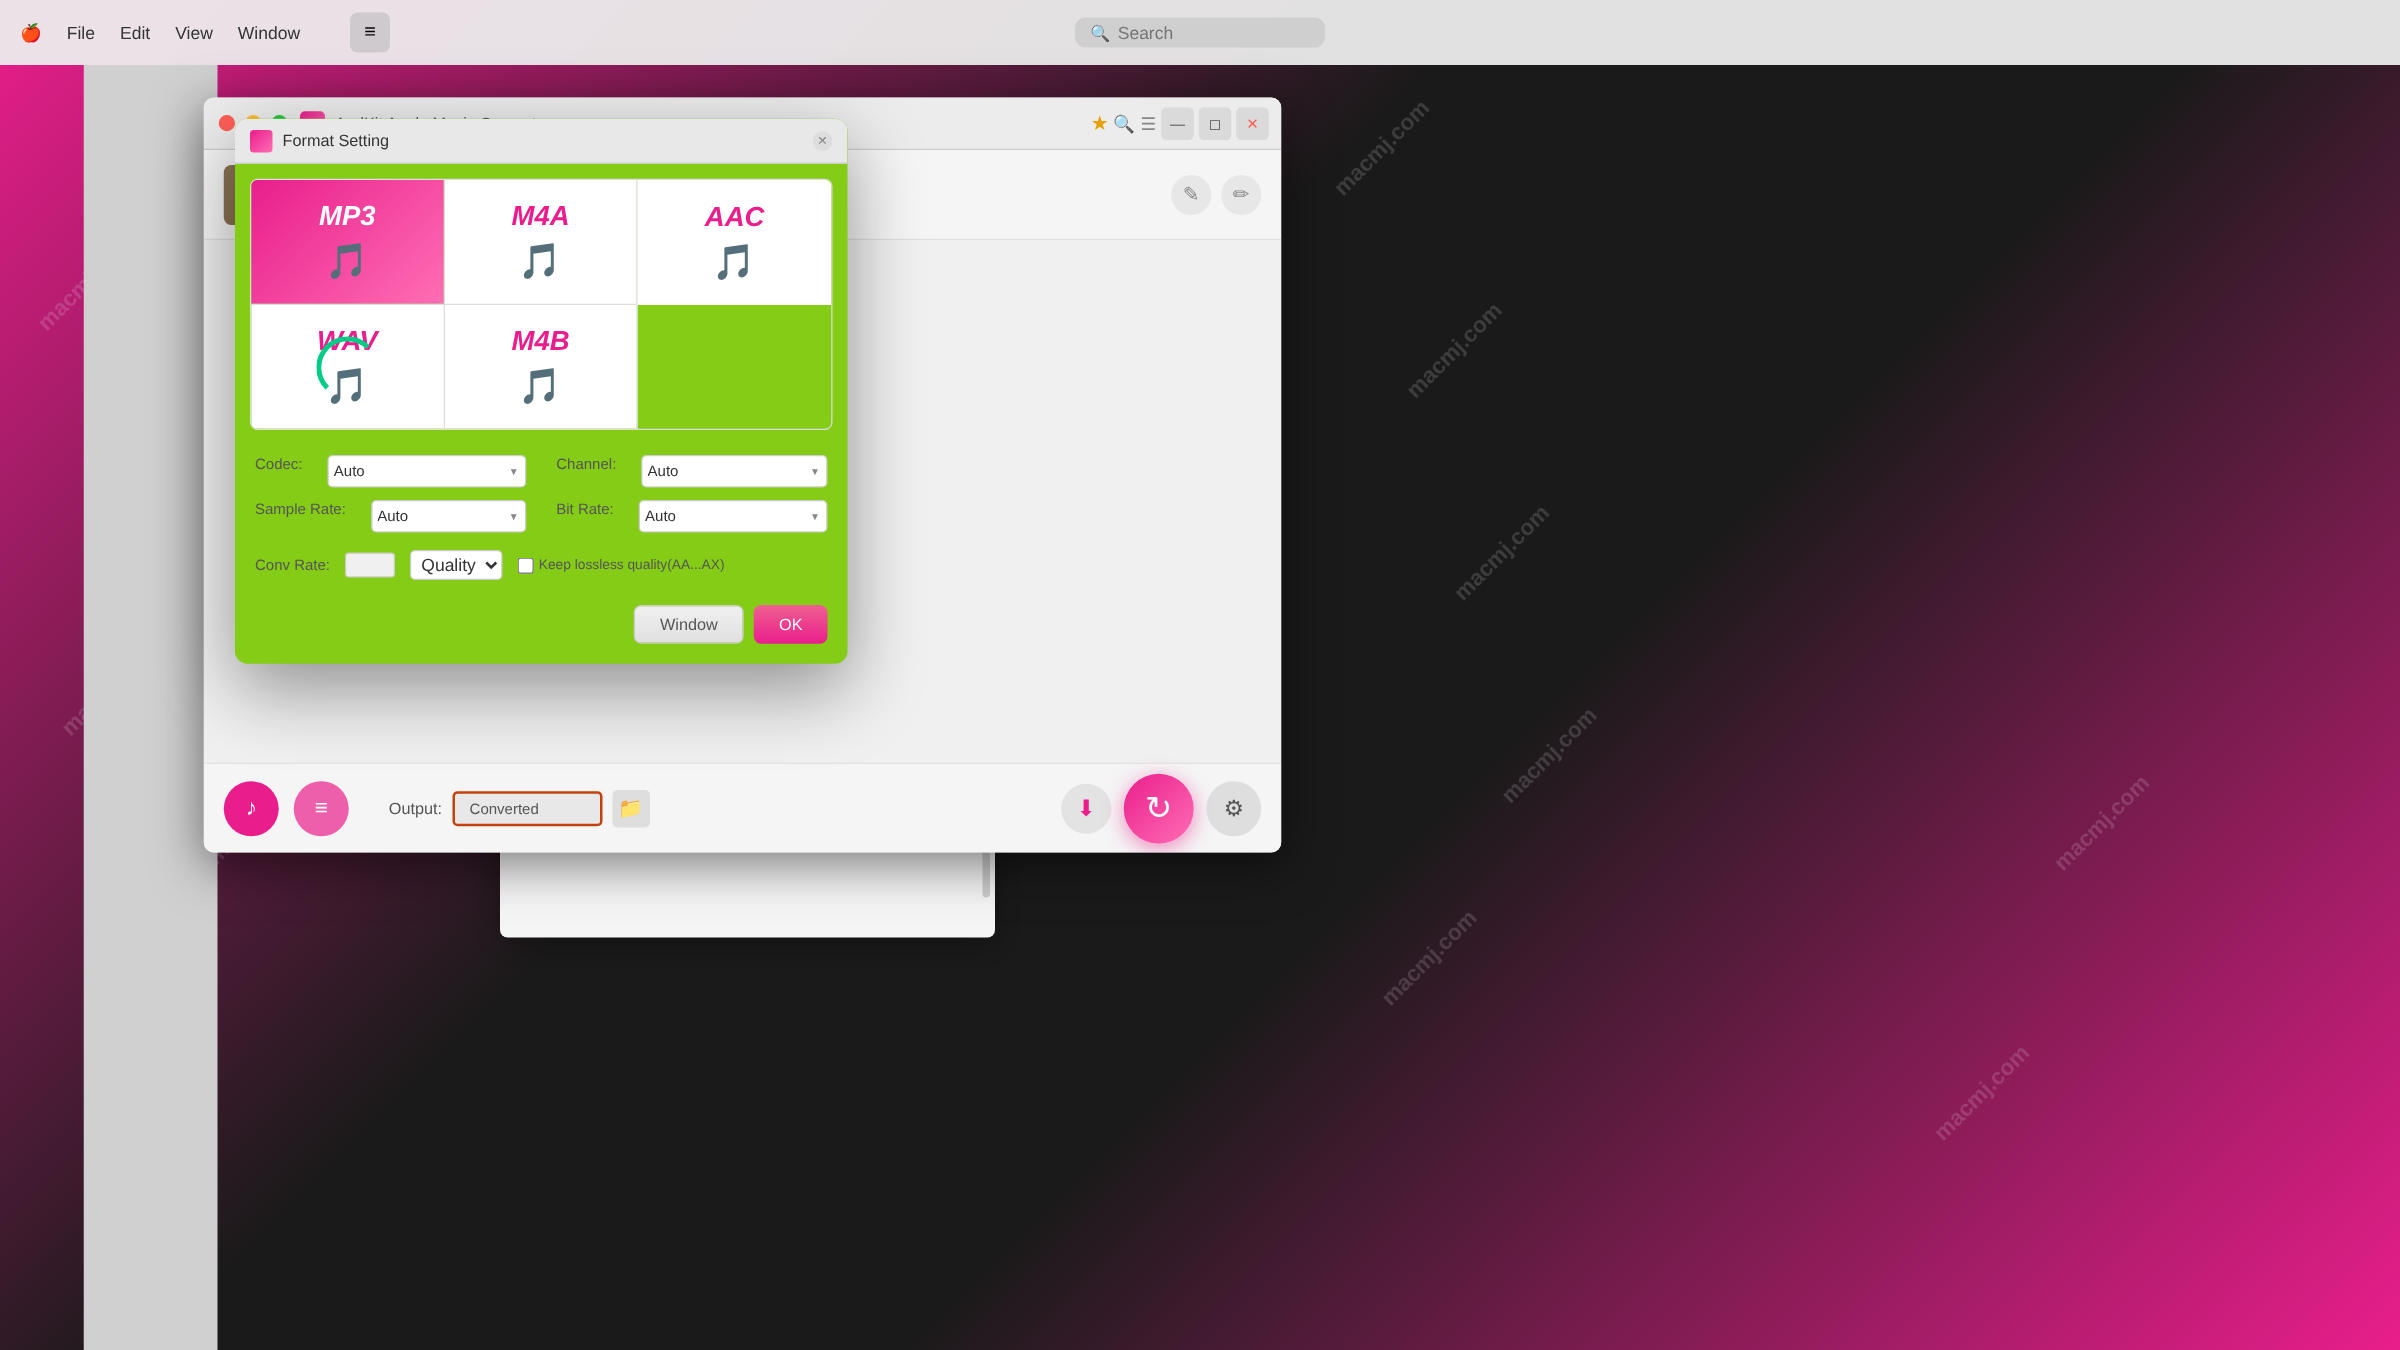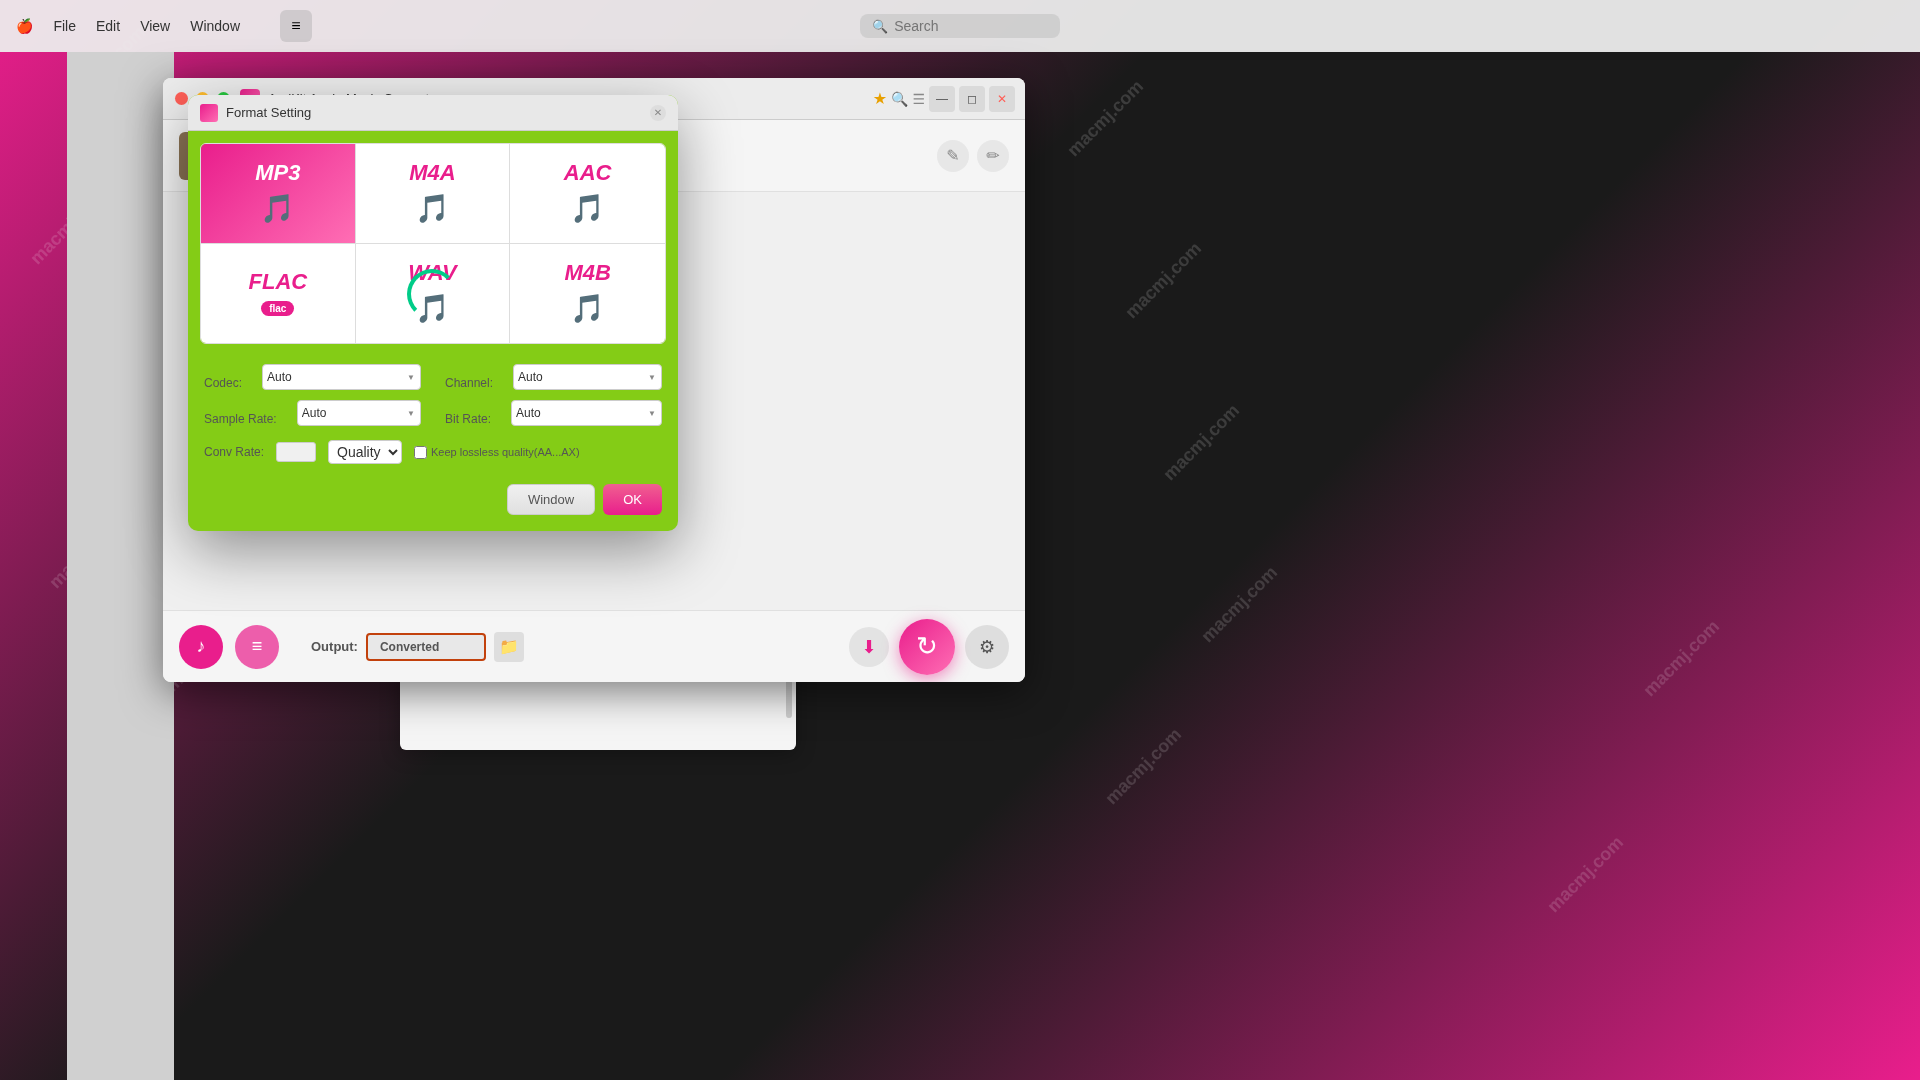--- a/index.html
+++ b/index.html
@@ -278,21 +278,20 @@
       cursor: pointer;
       color: white;
       font-size: 20px;
     }
 
     .output-section {
       display: flex;
       align-items: center;
       gap: 8px;
       margin-left: 20px;
-      font-weight: bold;
     }
 
     .output-label {
       font-size: 13px;
       color: #555;
     }
 
     .output-path {
       background: #e8e8e8;
       border: 2px solid #c2410c;
@@ -462,21 +461,21 @@
 
     .settings-row {
       display: flex;
       align-items: center;
       gap: 24px;
       margin-bottom: 10px;
     }
 
     .setting-group {
       display: flex;
-      align-items: flex-end;
+      align-items: flex-start;
       gap: 8px;
       flex: 1;
     }
 
     .setting-label {
       font-size: 12px;
       color: #555;
       white-space: nowrap;
     }
 
@@ -796,24 +795,20 @@
     <div class="format-cell">
       <div class="format-name">M4A</div>
       <div class="format-icon">🎵</div>
     </div>
 
     <div class="format-cell">
       <div class="format-name">AAC</div>
       <div class="format-icon">🎵</div>
     </div>
 
-    <div class="format-cell">
-      <div class="format-name">FLAC</div>
-      <div class="format-badge">flac</div>
-    </div>
 
     <div class="format-cell format-cell-wav">
       <div class="format-name">WAV</div>
       <div class="format-icon">🎵</div>
       <div class="wav-spin-container">
         <div class="spinner-overlay"></div>
       </div>
     </div>
 
     <div class="format-cell">

